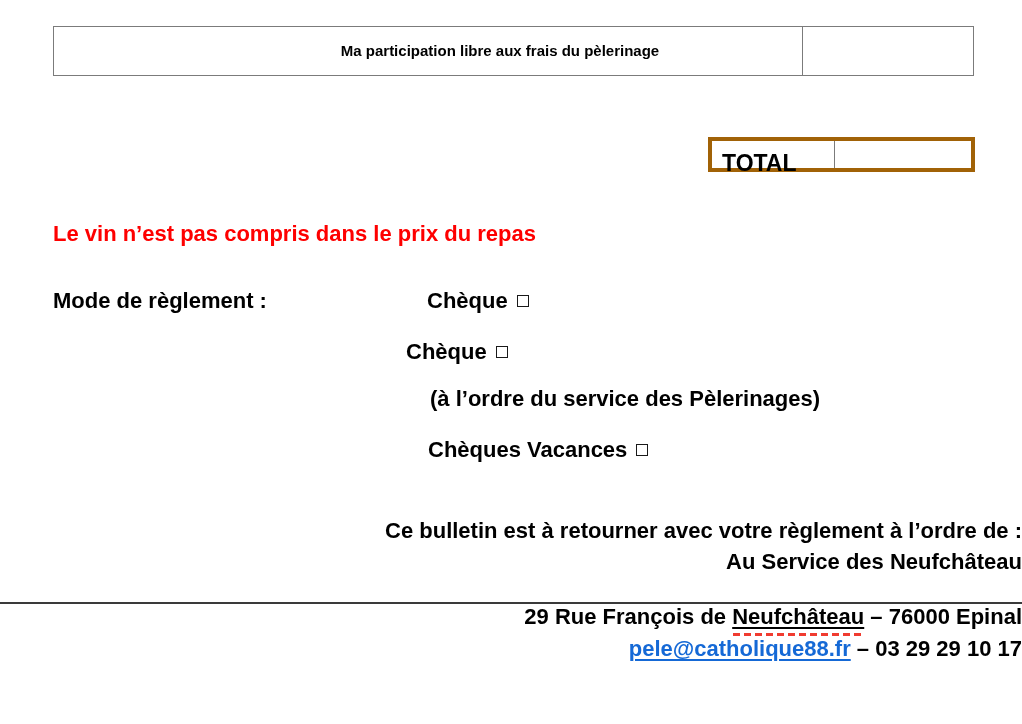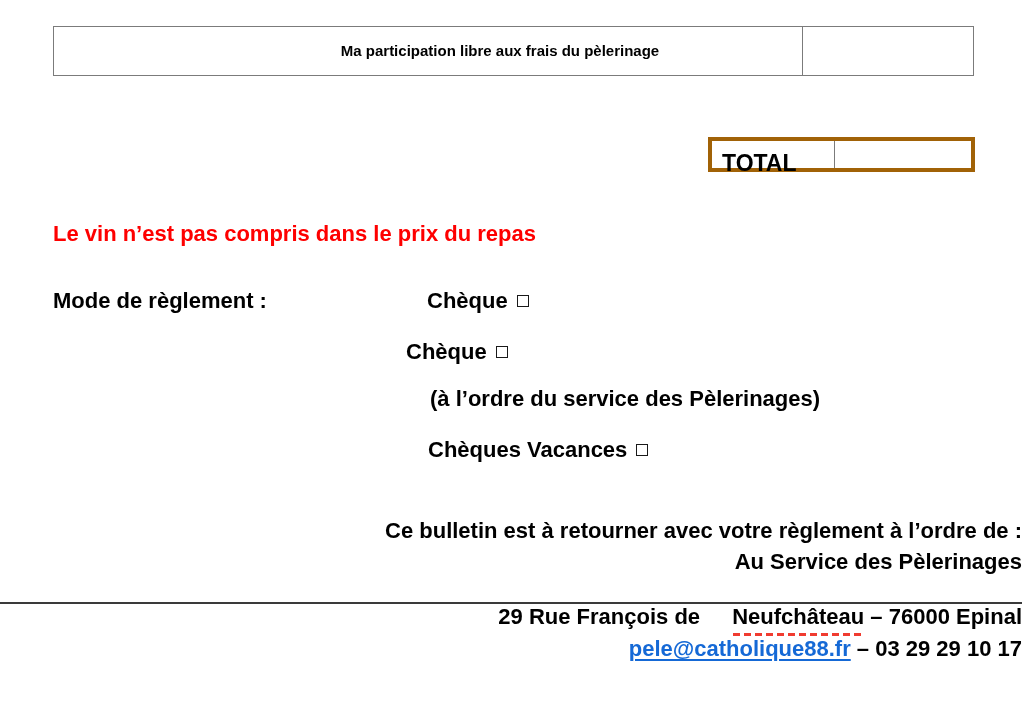--- a/index.html
+++ b/index.html
@@ -59,25 +59,25 @@
     vertical-align: 1px;
     background: #ffffff;
   }
 
   .rule {
     left: 0; top: 602px; width: 1022px; height: 2px;
     background: #3a3a3a;
   }
 
   .misspell {
+    text-decoration: underline;
     text-decoration-thickness: 1.5px;
     text-underline-offset: 3px;
     position: relative;
     display: inline-block;
-    margin-left: 26px;
   }
   .misspell::after {
     content: "";
     position: absolute;
     left: 1px; right: 1px; bottom: -6px; height: 3px;
     background: repeating-linear-gradient(90deg, #f03b30 0 7px, transparent 7px 11px);
   }
 
   .email-link {
     color: #1569d6;
@@ -119,21 +119,21 @@
     <span>Chèque</span><span class="checkbox"></span>
   </div>
 
   <div class="abs txt" style="left:428px; top:437px;">
     <span>Chèques Vacances</span><span class="checkbox"></span>
   </div>
 
   <div class="abs txt" style="left:430px; top:386px;">(à l’ordre du service des Pèlerinages)</div>
 
   <div class="abs txt center-line" style="top:518px;">Ce bulletin est à retourner avec votre règlement à l’ordre de :</div>
-  <div class="abs txt center-line" style="top:549px;">Au Service des Pèlerinages</div>
+  <div class="abs txt center-line" style="top:549px;">Au Service des Neufchâteau</div>
 
   <div class="abs rule"></div>
 
   <div class="abs txt center-line" style="top:604px;">
     <span>29 Rue François de </span><span class="misspell">Neufchâteau</span><span> – 76000 Epinal</span>
   </div>
 
   <div class="abs txt center-line" style="top:636px;">
     <span class="email-link">pele@catholique88.fr</span><span> – 03 29 29 10 17</span>
   </div>

